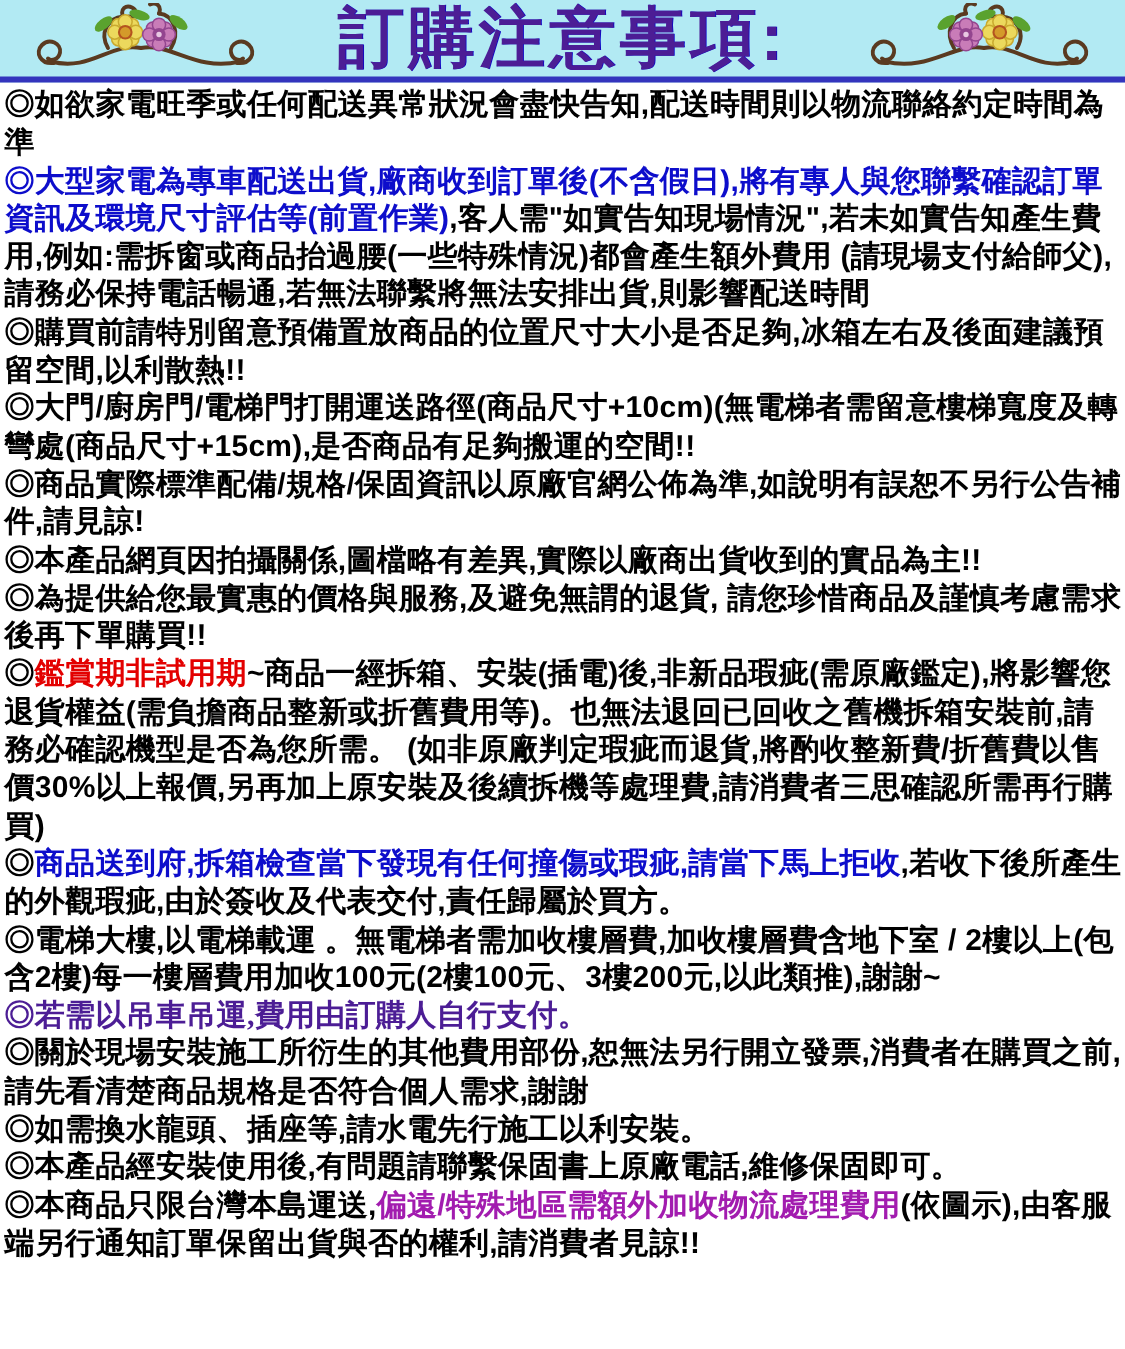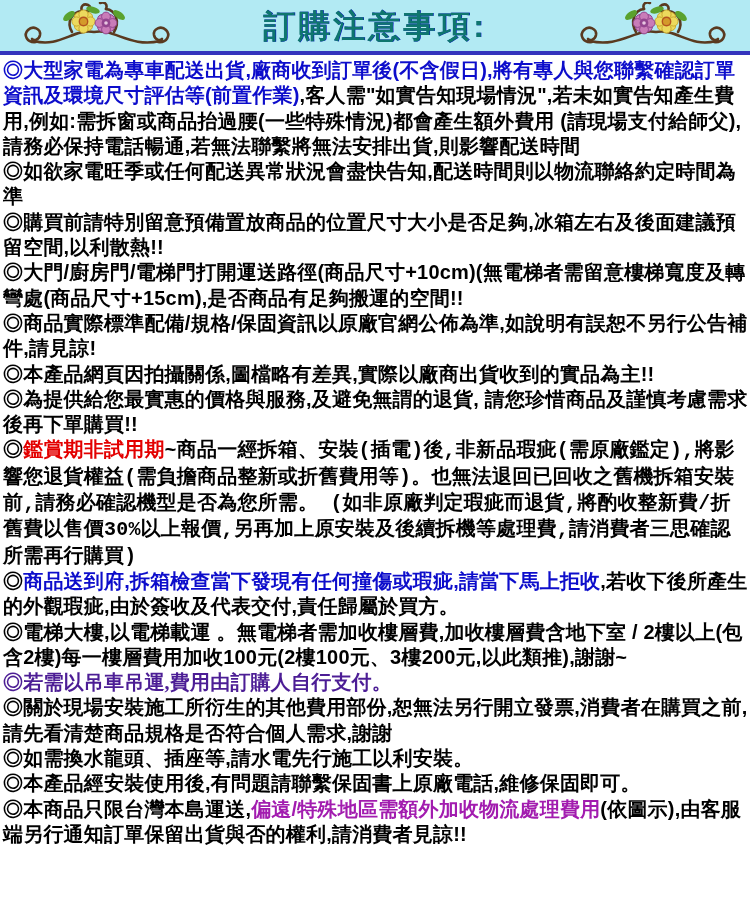--- a/index.html
+++ b/index.html
@@ -19,22 +19,22 @@
   .header {
     height: 55px;
     background: #b2eaf3;
     border-bottom: 4px solid #3434bd;
     display: flex;
     align-items: center;
     justify-content: space-between;
     padding: 0 22px;
   }
   .page-title {
-    color: #0f766e;
-    font-size: 32px;
+    color: #4c1d95;
+    font-size: 44px;
     font-weight: bold;
     letter-spacing: 3px;
     white-space: nowrap;
     line-height: 50px;
     text-shadow: 0.5px 0 #0404cc;
   }
   .ornament { width: 150px; height: 48px; flex: 0 0 auto; }
   .ornament svg { display: block; }
   .ornament.right svg { transform: scaleX(-1); }
   .notices {
@@ -140,28 +140,28 @@
               <circle cx="90.5" cy="21" r="4.4"></circle>
           </g>
           <circle cx="84" cy="21" r="4.4" fill="#93458f"></circle>
           <circle cx="84" cy="21" r="1.8" fill="#e8c7e2"></circle>
         </g>
       </svg>
     </div>
   </div>
 
   <div class="notices">
+    <p class="notice"><span style="color: rgb(0, 0, 0);">◎如欲家電旺季或任何配送異常狀況會盡快告知,配送時間則以物流聯絡約定時間為準</span></p>
     <p class="notice"><span style="color: rgb(13, 13, 203);">◎大型家電為專車配送出貨,廠商收到訂單後(不含假日),將有專人與您聯繫確認訂單資訊及環境尺寸評估等(前置作業)</span><span style="color: rgb(0, 0, 0);">,客人需"如實告知現場情況",若未如實告知產生費用,例如:需拆窗或商品抬過腰(一些特殊情況)都會產生額外費用 (請現場支付給師父),請務必保持電話暢通,若無法聯繫將無法安排出貨,則影響配送時間</span></p>
-    <p class="notice"><span style="color: rgb(0, 0, 0);">◎如欲家電旺季或任何配送異常狀況會盡快告知,配送時間則以物流聯絡約定時間為準</span></p>
     <p class="notice"><span style="color: rgb(0, 0, 0);">◎購買前請特別留意預備置放商品的位置尺寸大小是否足夠,冰箱左右及後面建議預留空間,以利散熱!!</span></p>
     <p class="notice"><span style="color: rgb(0, 0, 0);">◎大門/廚房門/電梯門打開運送路徑(商品尺寸+10cm)(無電梯者需留意樓梯寬度及轉彎處(商品尺寸+15cm),是否商品有足夠搬運的空間!!</span></p>
     <p class="notice"><span style="color: rgb(0, 0, 0);">◎商品實際標準配備/規格/保固資訊以原廠官網公佈為準,如說明有誤恕不另行公告補件,請見諒!</span></p>
     <p class="notice"><span style="color: rgb(0, 0, 0);">◎本產品網頁因拍攝關係,圖檔略有差異,實際以廠商出貨收到的實品為主!!</span></p>
     <p class="notice"><span style="color: rgb(0, 0, 0);">◎為提供給您最實惠的價格與服務,及避免無謂的退貨, 請您珍惜商品及謹慎考慮需求後再下單購買!!</span></p>
-    <p class="notice"><span style="color: rgb(0, 0, 0);">◎</span><span style="color: rgb(227, 0, 0);">鑑賞期非試用期</span><span style="color: rgb(0, 0, 0); font-family: Liberation Mono, monospace;">~商品一經拆箱、安裝(插電)後,非新品瑕疵(需原廠鑑定),將影響您退貨權益(需負擔商品整新或折舊費用等)。也無法退回已回收之舊機拆箱安裝前,請務必確認機型是否為您所需。 (如非原廠判定瑕疵而退貨,將酌收整新費/折舊費以售價30%以上報價,另再加上原安裝及後續拆機等處理費,請消費者三思確認所需再行購買)</span></p>
+    <p class="notice"><span style="color: rgb(0, 0, 0);">◎</span><span style="color: rgb(227, 0, 0);">鑑賞期非試用期</span><span style="color: rgb(0, 0, 0);">~商品一經拆箱、安裝(插電)後,非新品瑕疵(需原廠鑑定),將影響您退貨權益(需負擔商品整新或折舊費用等)。也無法退回已回收之舊機拆箱安裝前,請務必確認機型是否為您所需。 (如非原廠判定瑕疵而退貨,將酌收整新費/折舊費以售價30%以上報價,另再加上原安裝及後續拆機等處理費,請消費者三思確認所需再行購買)</span></p>
     <p class="notice"><span style="color: rgb(0, 0, 0);">◎</span><span style="color: rgb(13, 13, 203);">商品送到府,拆箱檢查當下發現有任何撞傷或瑕疵,請當下馬上拒收</span><span style="color: rgb(0, 0, 0);">,若收下後所產生的外觀瑕疵,由於簽收及代表交付,責任歸屬於買方。</span></p>
     <p class="notice"><span style="color: rgb(0, 0, 0);">◎電梯大樓,以電梯載運 。無電梯者需加收樓層費,加收樓層費含地下室 / 2樓以上(包含2樓)每一樓層費用加收100元(2樓100元、3樓200元,以此類推),謝謝~</span></p>
     <p class="notice"><span style="color: #4c1d95; font-family: Liberation Serif, serif;">◎若需以吊車吊運,費用由訂購人自行支付。</span></p>
     <p class="notice"><span style="color: rgb(0, 0, 0);">◎關於現場安裝施工所衍生的其他費用部份,恕無法另行開立發票,消費者在購買之前,請先看清楚商品規格是否符合個人需求,謝謝</span></p>
     <p class="notice"><span style="color: rgb(0, 0, 0);">◎如需換水龍頭、插座等,請水電先行施工以利安裝。</span></p>
     <p class="notice"><span style="color: rgb(0, 0, 0);">◎本產品經安裝使用後,有問題請聯繫保固書上原廠電話,維修保固即可。</span></p>
     <p class="notice"><span style="color: rgb(0, 0, 0);">◎本商品只限台灣本島運送,</span><span style="color: #a21caf;">偏遠/特殊地區需額外加收物流處理費用</span><span style="color: rgb(0, 0, 0);">(依圖示),由客服端另行通知訂單保留出貨與否的權利,請消費者見諒!!</span></p>
 
   </div>
 

